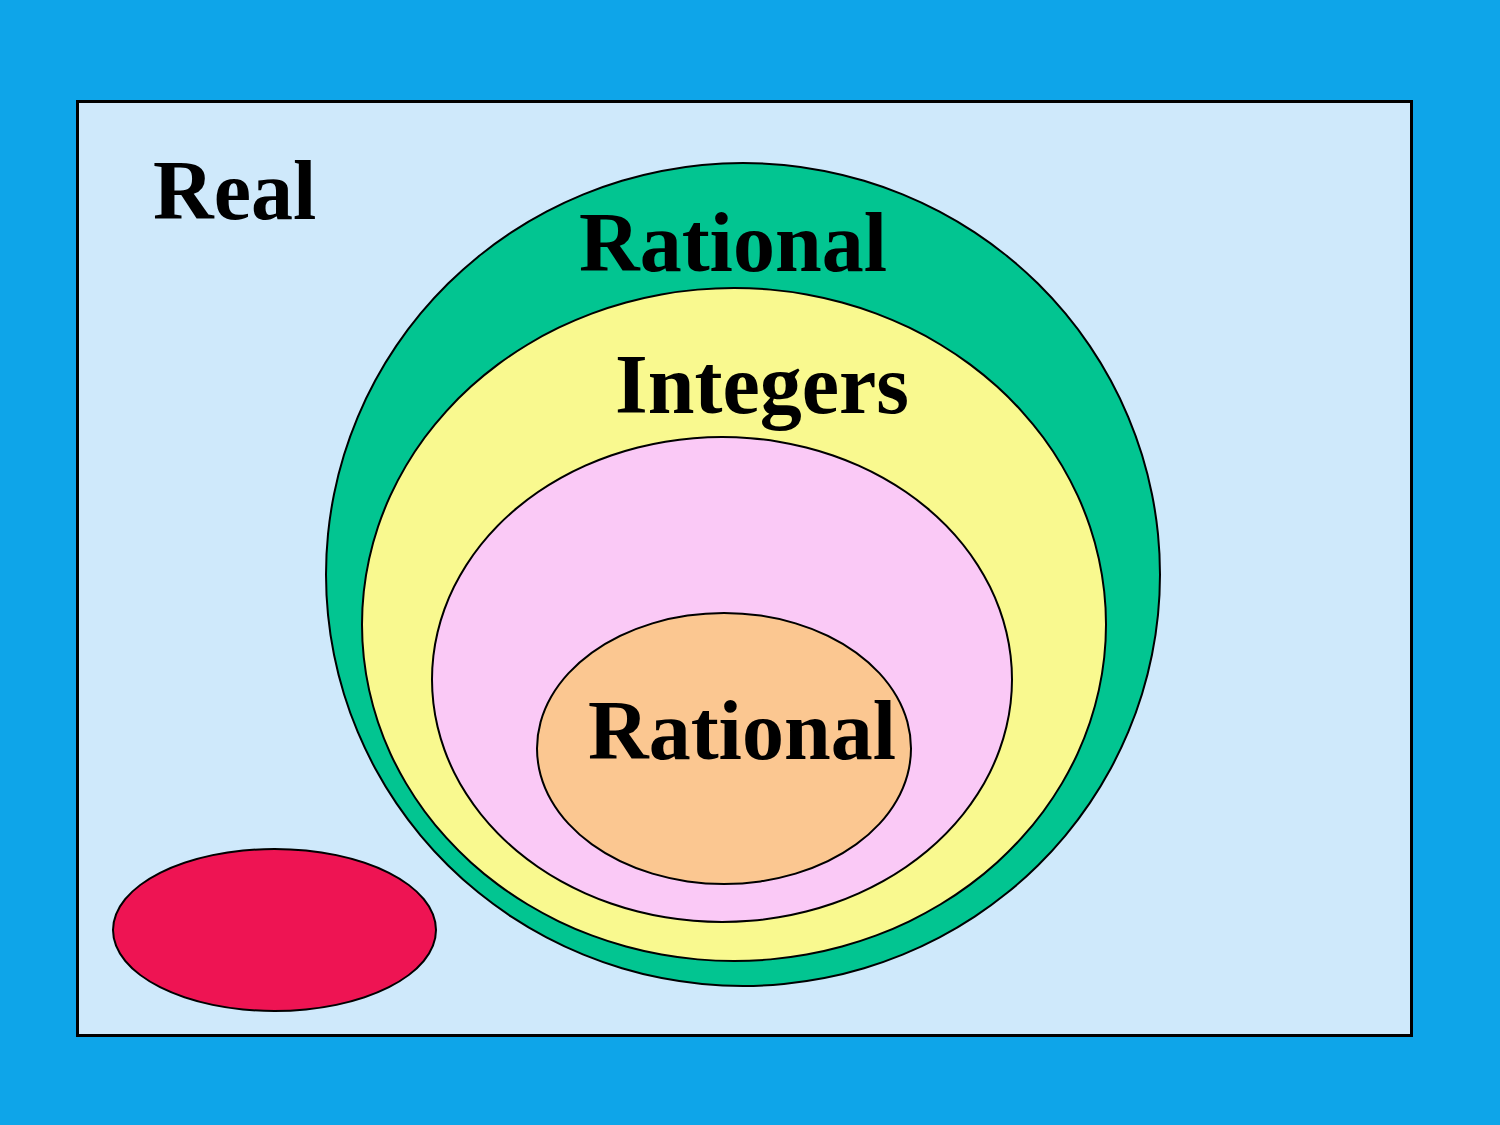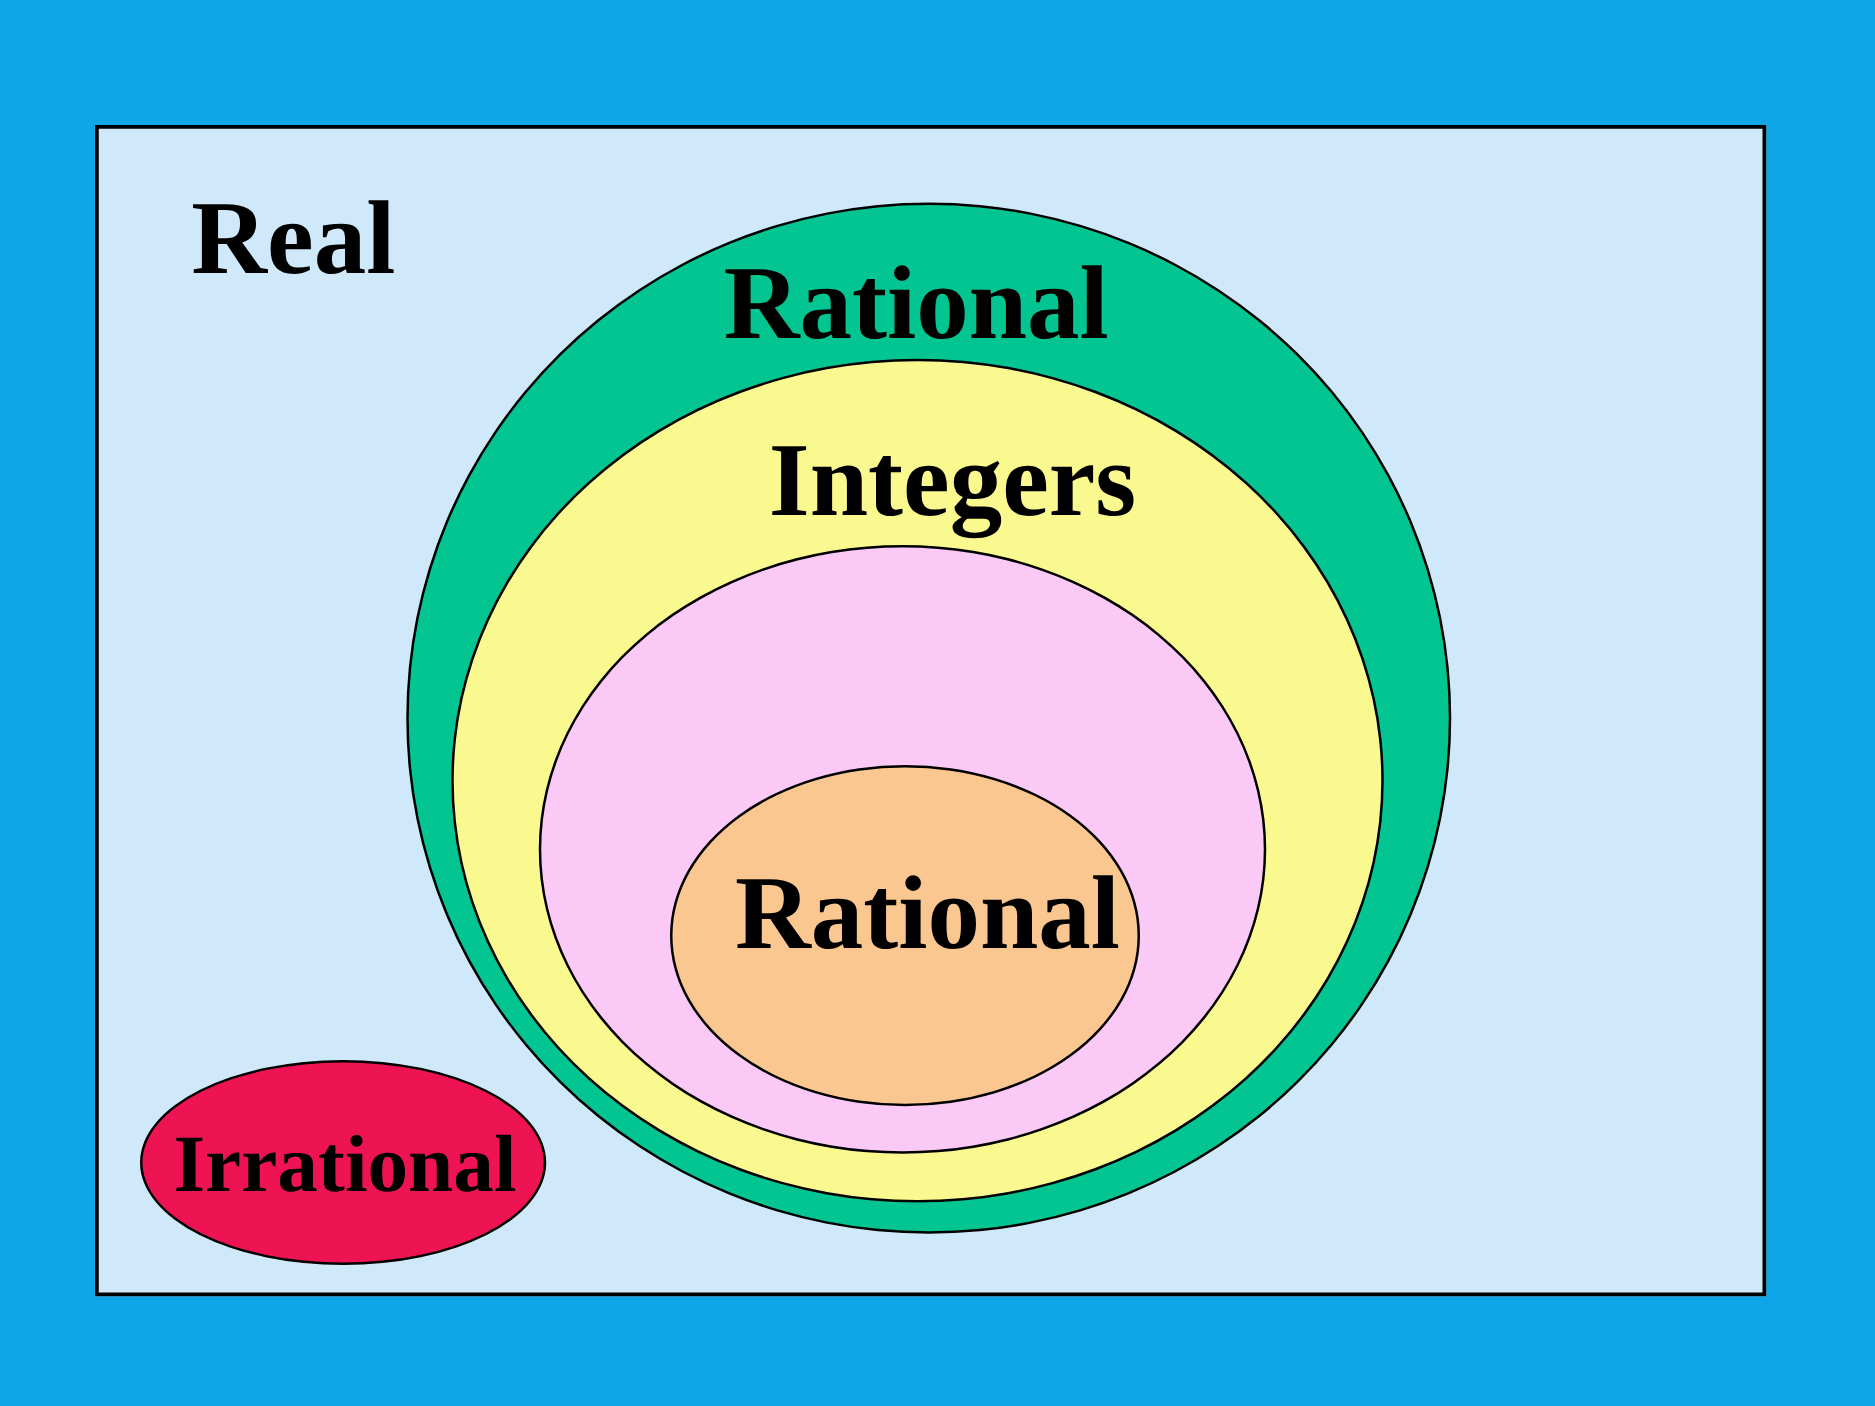--- a/index.html
+++ b/index.html
@@ -70,15 +70,14 @@
 
   <div class="lbl lbl-real">Real</div>
 
   <div class="lbl lbl-center lbl-rational">Rational</div>
 
   <div class="lbl lbl-center lbl-integers">Integers</div>
 
 
   <div class="lbl lbl-center lbl-natural">Rational</div>
 
-  <div class="lbl lbl-center lbl-irrational">Irrational</div>
 
 </div>
 
 </body></html>

